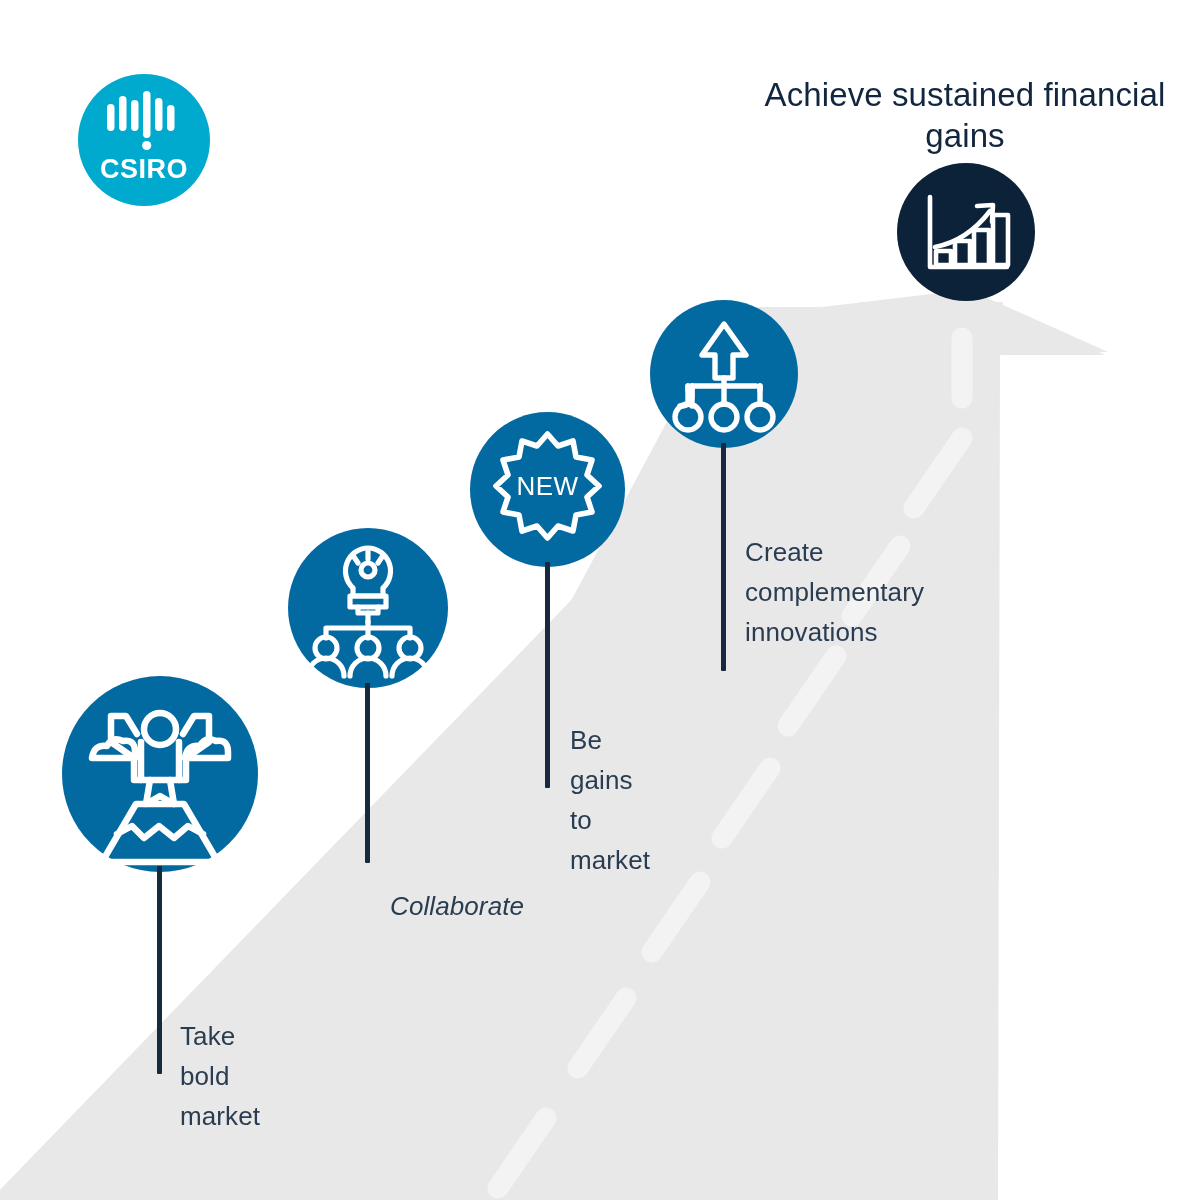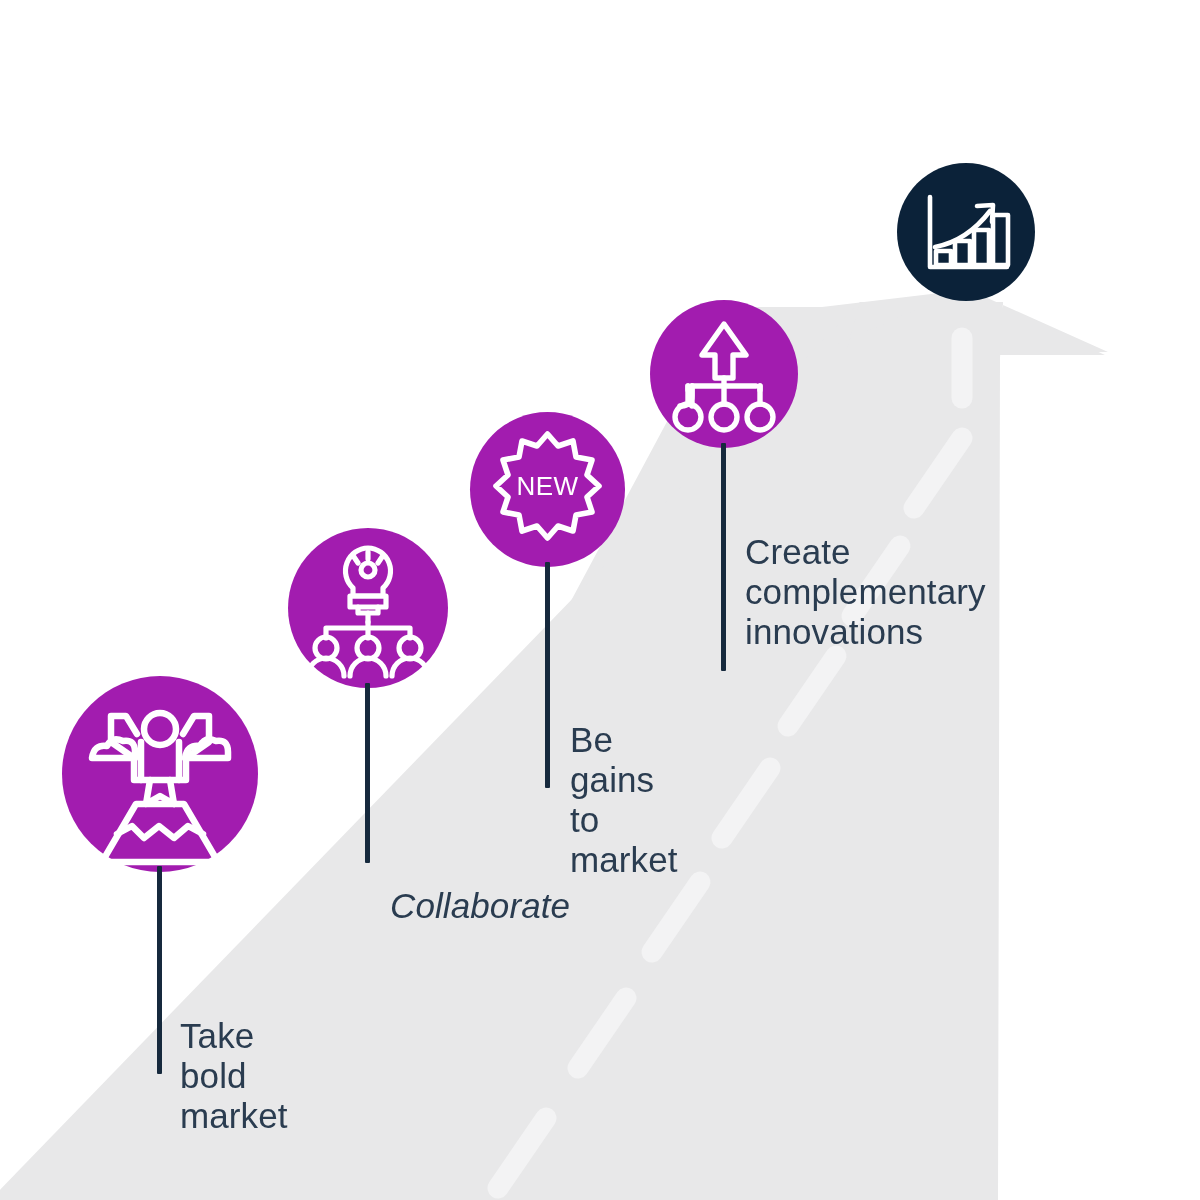--- a/index.html
+++ b/index.html
@@ -46,35 +46,35 @@
     line-height:41px;
     font-weight:400;
     letter-spacing:0.1px;
   }
 
   
   .node { position:absolute; }
   .node .bubble {
     position:absolute;
     border-radius:50%;
-    background:#a21caf;
+    background:#0369a1;
     left:0; top:0;
   }
   .node .bubble.goal { background:#0B2239; }
   .node .bubble svg { position:absolute; inset:0; }
   .node .stem {
     position:absolute;
     width:5px;
     background:#16293D;
     border-radius:1px;
   }
   .node .caption {
     position:absolute;
     color:#2A3C50;
-    font-size:35px;
+    font-size:26px;
     line-height:40px;
     font-weight:400;
     white-space:pre-line;
     letter-spacing:0.1px;
   }
 
   
   #node-bold      { left:62px;  top:676px; }
   #node-bold .bubble { width:196px; height:196px; }
   #node-bold .stem   { left:95px; top:190px; height:208px; }
@@ -131,21 +131,37 @@
       <line x1="578" y1="1068" x2="626" y2="998"></line>
       <line x1="652" y1="952" x2="700" y2="882"></line>
       <line x1="722" y1="838" x2="770" y2="768"></line>
       <line x1="788" y1="726" x2="836" y2="656"></line>
       <line x1="852" y1="616" x2="900" y2="546"></line>
       <line x1="914" y1="508" x2="962" y2="438"></line>
       <line x1="962" y1="398" x2="962" y2="338"></line>
     </g>
   </svg>
 
-
+  <div class="logo-wrap">
+    <div class="logo-circle"></div>
+    <svg class="logo-svg" viewBox="0 0 132 132">
+      <g fill="#ffffff">
+        <rect x="29" y="30" width="7.5" height="27" rx="3.7"></rect>
+        <rect x="41" y="22" width="7.5" height="35" rx="3.7"></rect>
+        <rect x="53" y="26" width="7.5" height="31" rx="3.7"></rect>
+        <rect x="65" y="17" width="7.5" height="47" rx="3.7"></rect>
+        <rect x="77" y="24" width="7.5" height="33" rx="3.7"></rect>
+        <rect x="89" y="31" width="7.5" height="26" rx="3.7"></rect>
+        <circle cx="68.7" cy="71.5" r="4.6"></circle>
+      </g>
+      <text x="66" y="104" text-anchor="middle" font-family="Liberation Sans, sans-serif" font-size="27" font-weight="700" fill="#ffffff" letter-spacing="0.5">CSIRO</text>
+    </svg>
+  </div>
+
+  <div class="headline">Achieve sustained financial gains</div>
 
   <div class="node" id="node-bold">
     <div class="bubble">
       <svg viewBox="0 0 196 196">
         <g fill="none" stroke="#ffffff" stroke-width="6.5" stroke-linejoin="round" stroke-linecap="round">
 
           <circle cx="98" cy="53" r="16"></circle>
 
           <path d="M 75 58 L 64 40 L 49 40 L 49 66 L 72 82 L 72 104 L 124 104 L 124 82 L 147 66 L 147 40 L 132 40 L 121 58"></path>
           <path d="M 79 66 L 79 104"></path>

